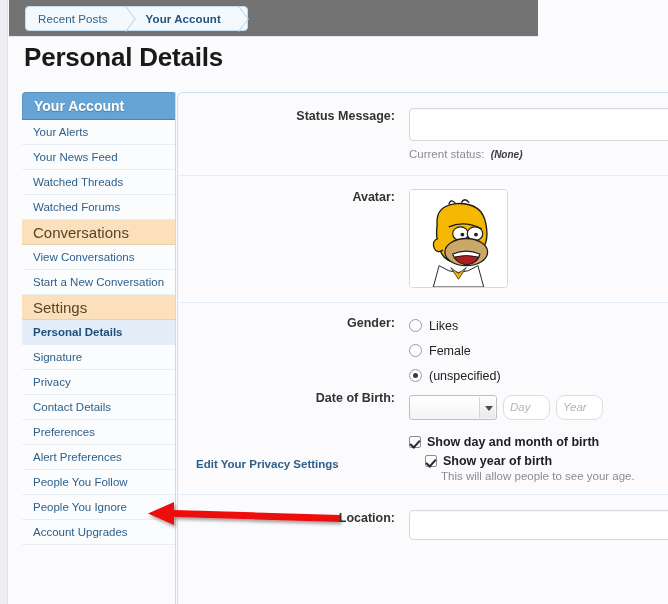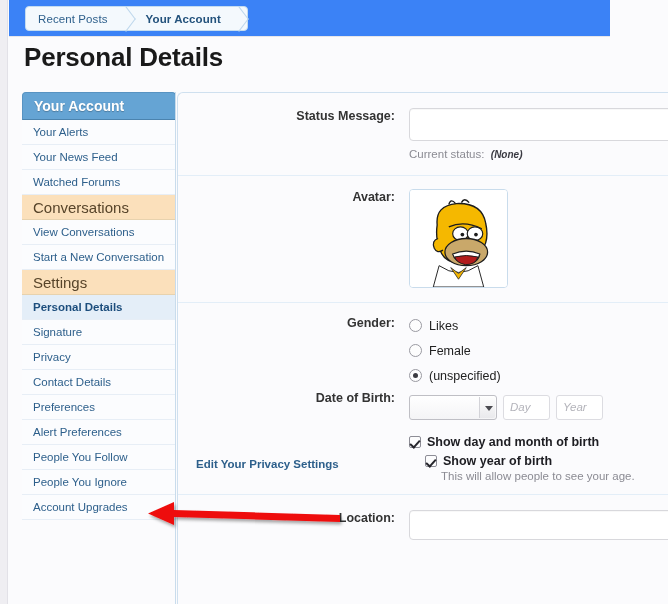--- a/index.html
+++ b/index.html
@@ -22,22 +22,22 @@
   .page-edge {
     position: absolute; left: 0; top: 0;
     width: 8px; height: 604px;
     background: #efeef2;
     border-right: 1px solid #e2e1e7;
   }
 
   
   .breadcrumb-bar {
     position: absolute; left: 9px; top: 0;
-    width: 601px; height: 37px;
-    background: #3b82f6;
+    width: 529px; height: 37px;
+    background: #737373;
     border-bottom: 1px solid #e6e6ea;
   }
   .breadcrumb {
     position: absolute; left: 16px; top: 6px;
     height: 25px;
     display: flex; align-items: stretch;
     border: 1px solid #c5dcef;
     border-radius: 4px;
     background: #f4f9fd;
   }
@@ -220,21 +220,21 @@
   .select .arrow-btn::after {
     content: "";
     position: absolute; left: 5px; top: 9px;
     border-left: 4px solid transparent;
     border-right: 4px solid transparent;
     border-top: 5px solid #4a4a50;
   }
   .mini-input {
     width: 47px; height: 25px;
     border: 1px solid #dcdce1;
-    border-radius: 3px;
+    border-radius: 9px;
     background: #ffffff;
     font-size: 11.5px;
     color: #b3b3ba;
     font-style: italic;
     padding: 0 6px;
     line-height: 23px;
   }
 
   
   .cbrow {
@@ -306,20 +306,23 @@
 
   <div class="sidebar">
     <div class="sb-header">Your Account</div>
 
     <div>
       <div class="sb-item">
           <span>Your Alerts</span>
         </div>
       <div class="sb-item">
           <span>Your News Feed</span>
+        </div>
+      <div class="sb-item">
+          <span>Watched Threads</span>
         </div>
       <div class="sb-item">
           <span>Watched Forums</span>
         </div>
     </div>
 
     <div>
       <div class="sb-section">Conversations</div>
       <div class="sb-item">
           <span>View Conversations</span>

